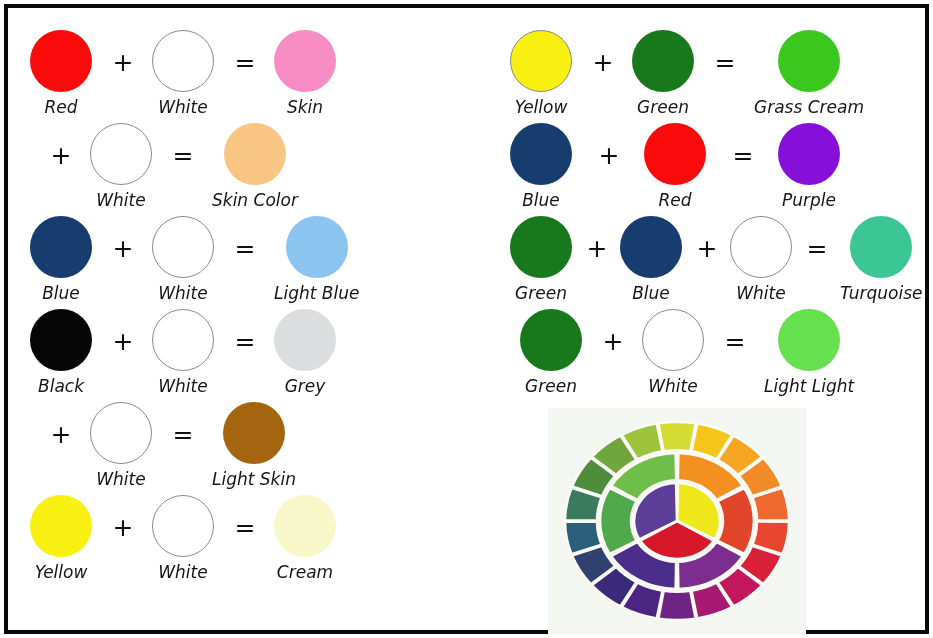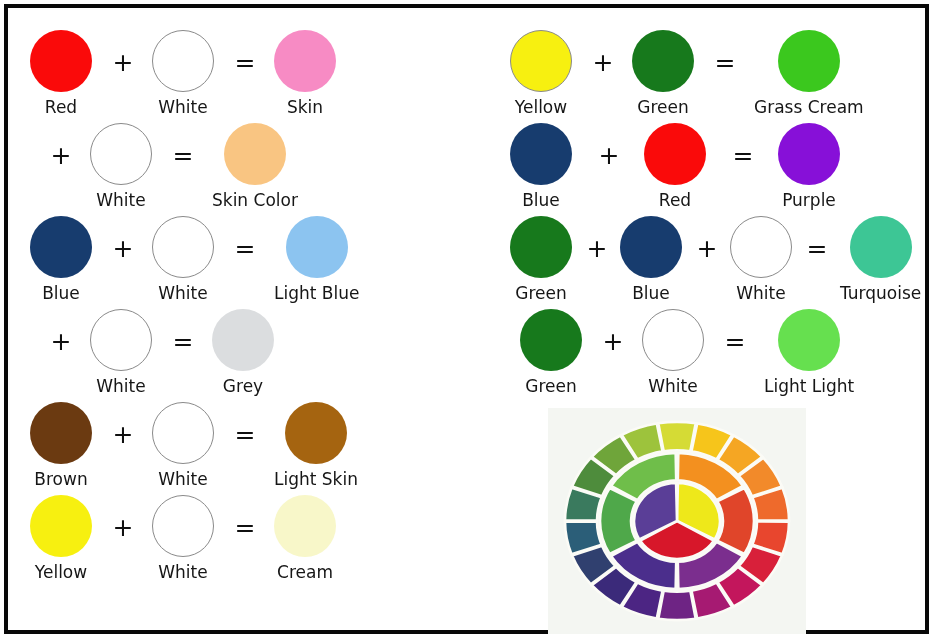--- a/index.html
+++ b/index.html
@@ -49,20 +49,21 @@
   .swatch.outlined {
     border: 1px solid #8a8a8a;
   }
   .term-label {
     margin-top: 6px;
     font-size: 17px;
     color: #161616;
     white-space: nowrap;
     line-height: 1.1;
     text-align: center;
+    font-style: italic;
   }
   .op {
     font-size: 25px;
     color: #101010;
     line-height: 1;
     font-weight: 500;
     display: flex;
     align-items: center;
     justify-content: center;
     width: 34px;
@@ -123,37 +124,37 @@
         <div class="term-label">White</div>
       </div>
       <div class="op" style="margin:20px 12px 0 14px;">=</div>
       <div class="term">
         <div class="swatch" style="width: 62px; height: 62px; background: rgb(140, 196, 240);"></div>
         <div class="term-label">Light Blue</div>
       </div>
     </div>
 
     <div class="eq-row" style="left:22px; top:301px;">
+      <div class="term">
+        <div class="swatch" style="width: 62px; height: 62px; background: rgb(5, 5, 5);"></div>
+        <div class="term-label">Black</div>
+      </div>
       <div class="op plus" style="margin:20px 12px 0 14px;">+</div>
       <div class="term">
         <div class="swatch outlined" style="width: 62px; height: 62px; background: rgb(255, 255, 255);"></div>
         <div class="term-label">White</div>
       </div>
       <div class="op" style="margin:20px 12px 0 14px;">=</div>
       <div class="term">
         <div class="swatch" style="width: 62px; height: 62px; background: rgb(219, 221, 223);"></div>
         <div class="term-label">Grey</div>
       </div>
     </div>
 
     <div class="eq-row" style="left:22px; top:394px;">
-      <div class="term">
-        <div class="swatch" style="width: 62px; height: 62px; background: rgb(107, 58, 17);"></div>
-        <div class="term-label">Brown</div>
-      </div>
       <div class="op plus" style="margin:20px 12px 0 14px;">+</div>
       <div class="term">
         <div class="swatch outlined" style="width: 62px; height: 62px; background: rgb(255, 255, 255);"></div>
         <div class="term-label">White</div>
       </div>
       <div class="op" style="margin:20px 12px 0 14px;">=</div>
       <div class="term">
         <div class="swatch" style="width: 62px; height: 62px; background: rgb(165, 100, 16);"></div>
         <div class="term-label">Light Skin</div>
       </div>

